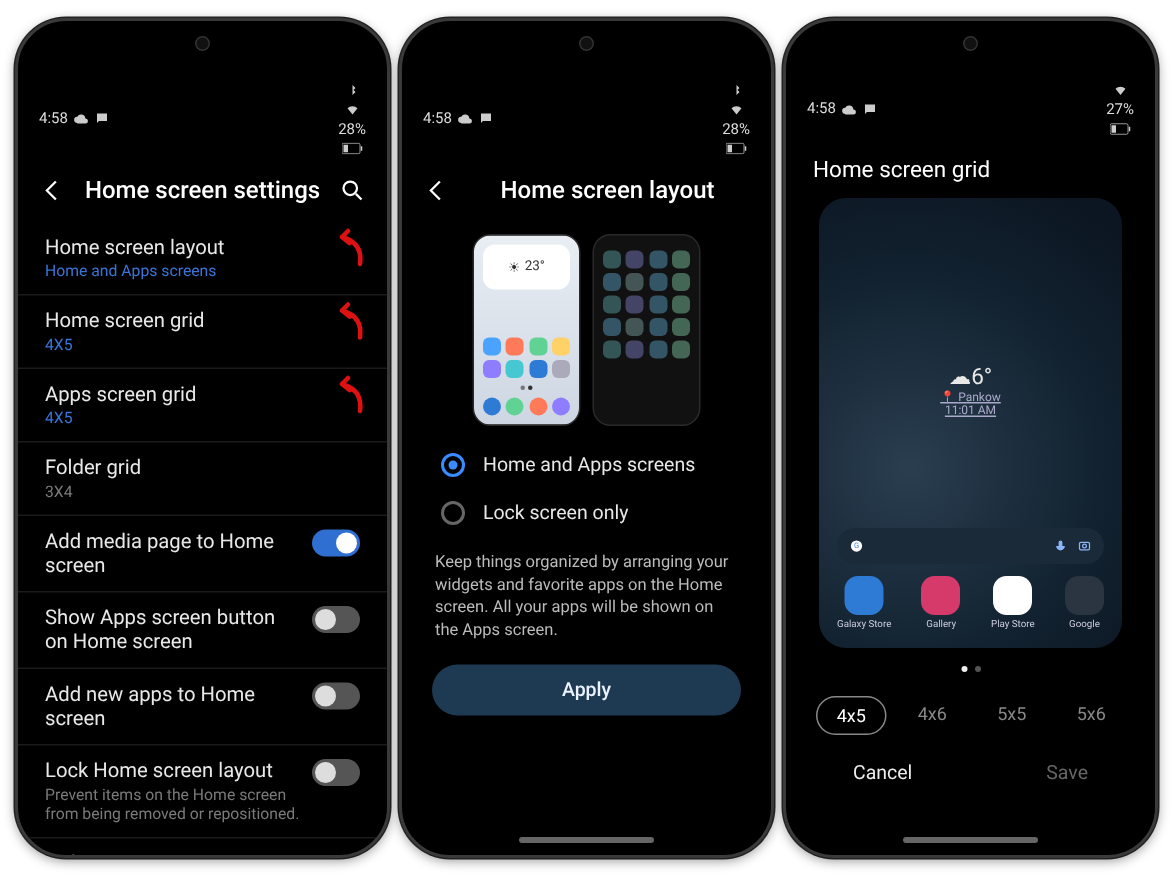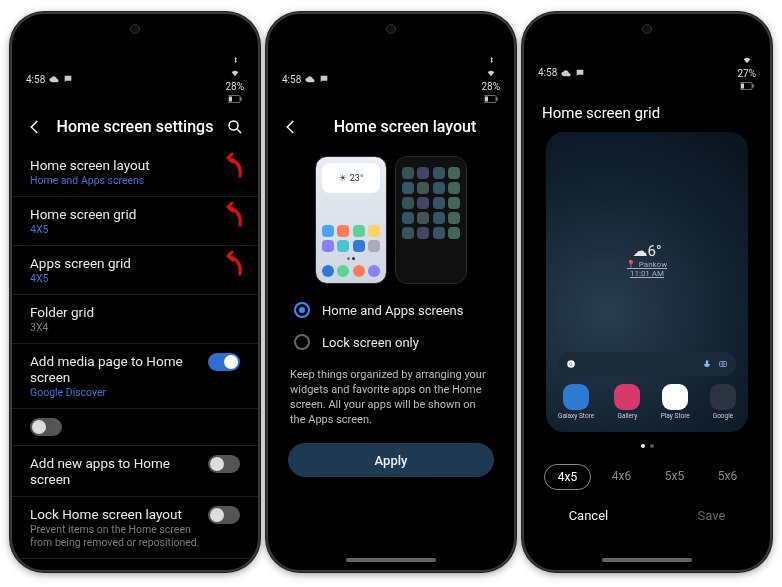--- a/index.html
+++ b/index.html
@@ -180,25 +180,27 @@
   </div>
   <div class="row">
     <div class="label">Folder grid</div>
     <div class="sub gray">3X4</div>
   </div>
   <div class="gap"></div>
 
   <div class="row toggle">
     <div class="txt">
       <div class="label">Add media page to Home screen</div>
-      <div class="sub">Google Discover</div>
     </div>
     <div class="toggle-sw on"></div>
   </div>
   <div class="row toggle">
+    <div class="txt">
+        <div class="label">Show Apps screen button on Home screen</div>
+      </div>
     <div class="toggle-sw"></div>
   </div>
   <div class="row toggle">
     <div class="txt">
         <div class="label">Add new apps to Home screen</div>
       </div>
     <div class="toggle-sw"></div>
   </div>
   <div class="row toggle">
     <div class="txt">

